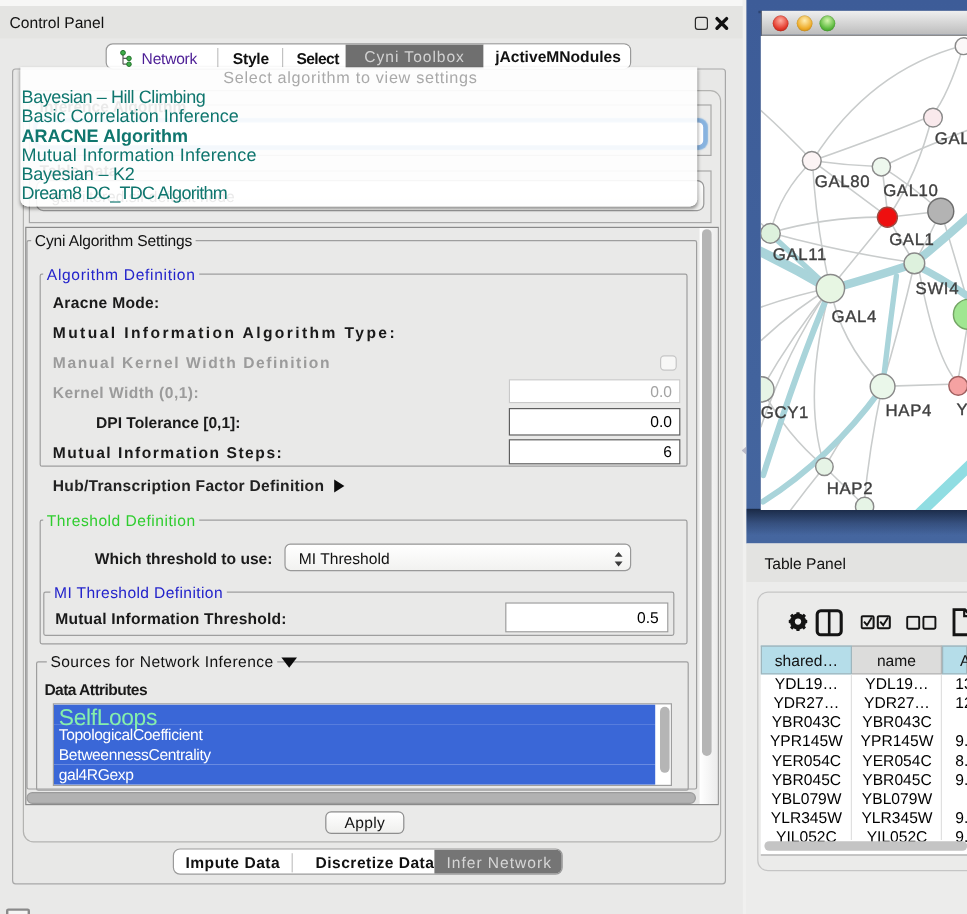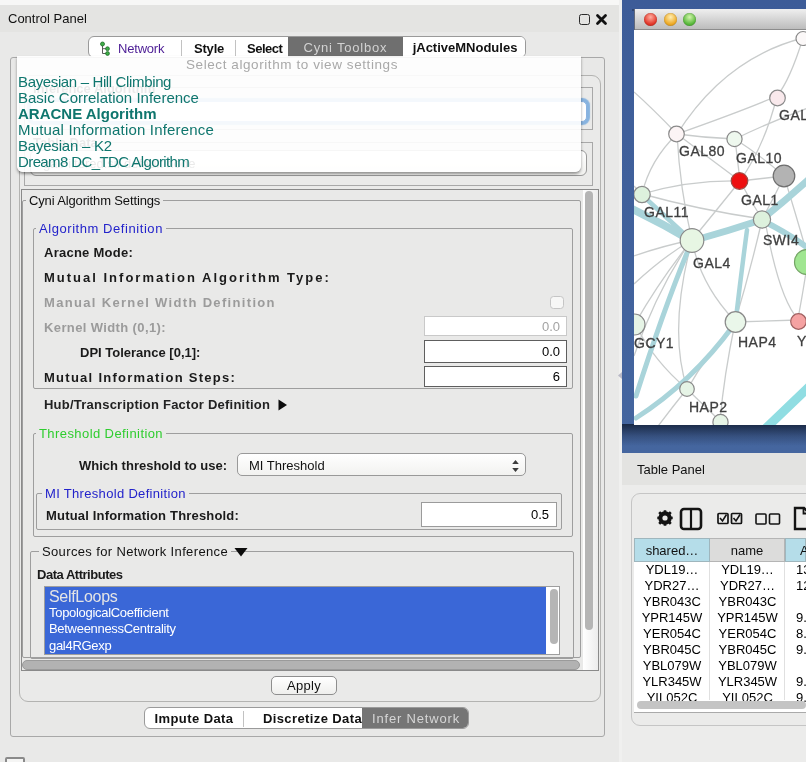--- a/index.html
+++ b/index.html
@@ -97,21 +97,21 @@
   <div class="field" style="left:421px;top:502px;width:136px;height:25px;border:1px solid #9b9b9b;color:#000;padding:4px 7px 0 0;">0.5</div>
 
   <div class="abs" style="left:30px;top:551px;width:544px;height:108px;border:1px solid #9e9e9e;border-radius:2px;"></div>
   <div class="gt" style="left:39px;top:544px;letter-spacing:0.36px;">Sources for Network Inference</div>
   <svg class="abs" style="left:234px;top:547px;" width="14" height="10" viewBox="0 0 14 10">
       <path d="M0.5 1 L13.5 1 L7 9.5 Z" fill="#0c0c0c"></path>
     </svg>
   <div class="lbl" style="left:37px;top:567px;letter-spacing:-0.48px;">Data Attributes</div>
 
   <div class="abs" style="left:44px;top:586px;width:516px;height:69px;background:#fff;border:1px solid #9e9e9e;overflow:hidden;">
-    <div style="width:501px;height:16.5px;background:#3a67d7;color:#e5e5e5;font-size:16px;letter-spacing:-0.3px;padding:1px 0 0 4px;">SelfLoops</div>
+    <div style="width:501px;height:16.5px;background:#3a67d7;color:#86efac;font-size:19px;letter-spacing:-0.3px;padding:1px 0 0 4px;">SelfLoops</div>
     <div style="width:501px;height:16.5px;background:#3a67d7;color:#fff;font-size:13px;letter-spacing:-0.3px;padding:1px 0 0 4px;">TopologicalCoefficient</div>
     <div style="width:501px;height:16.5px;background:#3a67d7;color:#fff;font-size:13px;letter-spacing:-0.3px;padding:1px 0 0 4px;">BetweennessCentrality</div>
     <div style="width:501px;height:17px;background:#3a67d7;color:#fff;font-size:13px;letter-spacing:-0.3px;padding:1px 0 0 4px;">gal4RGexp</div>
   </div>
   <div class="abs" style="left:550px;top:589px;width:8px;height:55px;background:#b5b5b5;border-radius:4px;"></div>
 
   <div class="abs" style="left:22px;top:660px;width:558px;height:10px;background:#b2b2b2;border:1px solid #9a9a9a;border-radius:5px;"></div>
 
   <div class="abs" style="left:271px;top:676px;width:66px;height:19px;background:linear-gradient(#ffffff,#efefed);border:1px solid #8e8e8e;border-radius:5px;text-align:center;line-height:17px;font-size:13px;letter-spacing:0.3px;color:#111;">Apply</div>
 

